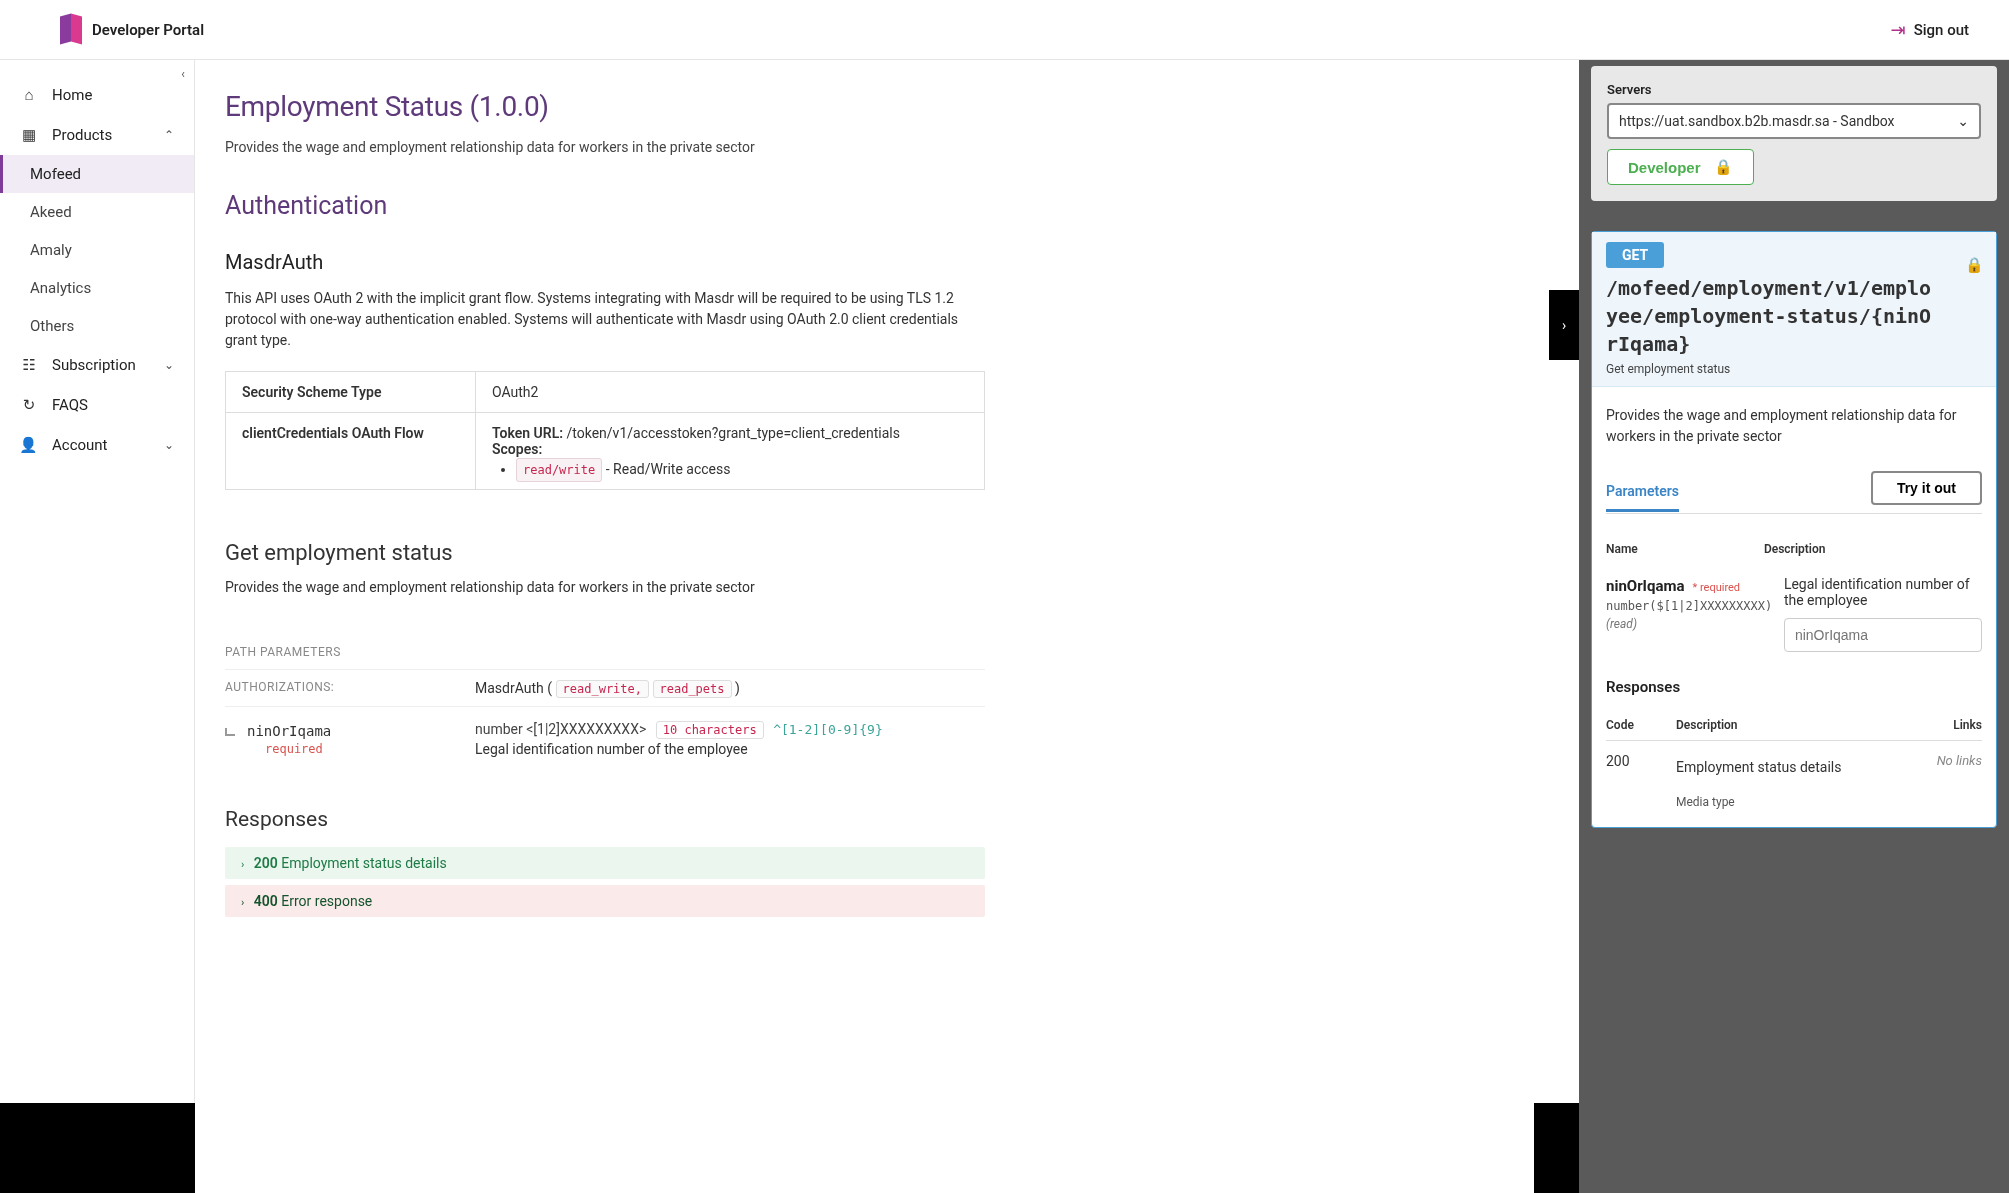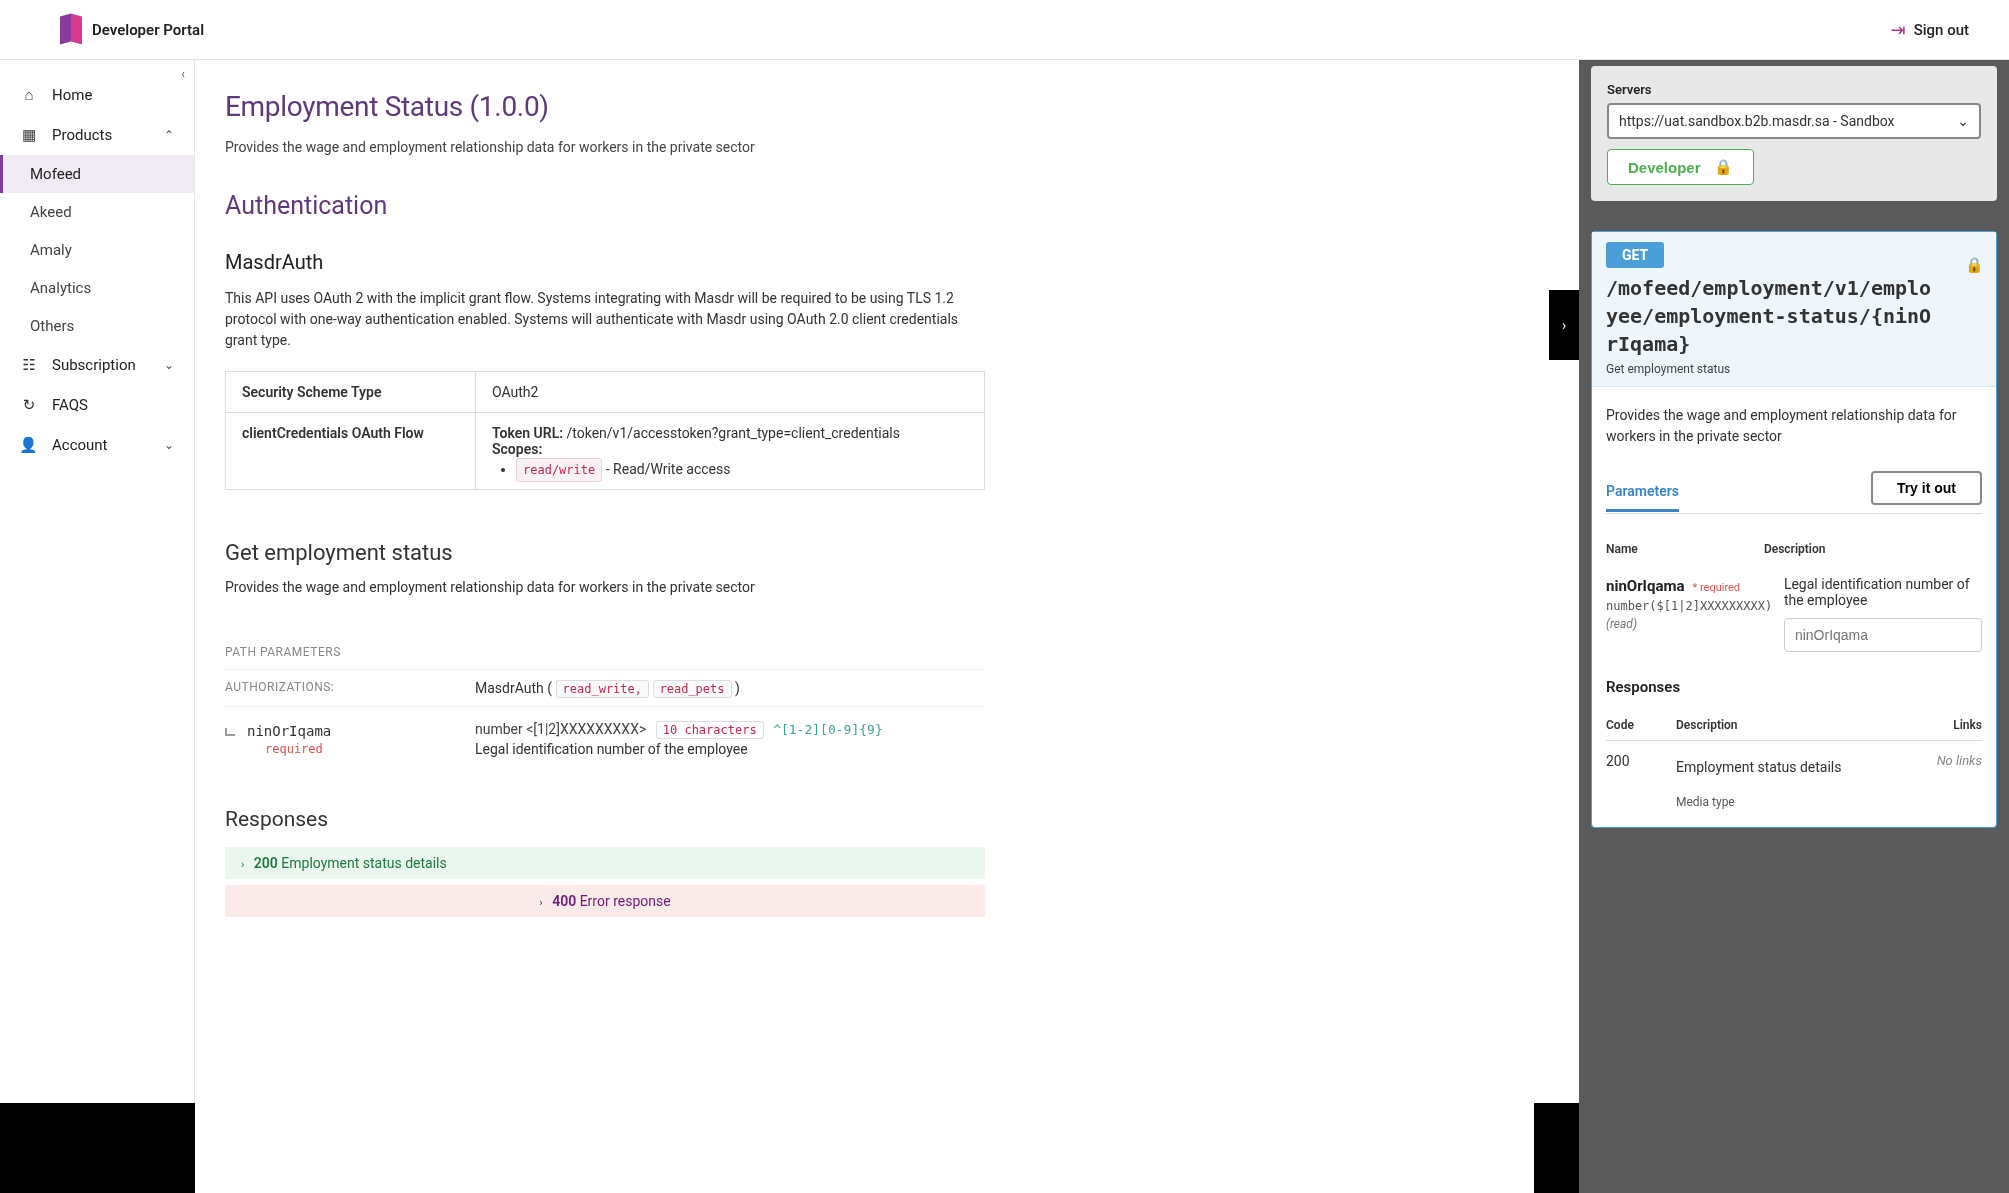--- a/index.html
+++ b/index.html
@@ -56,21 +56,21 @@
     .param-req { font-family: monospace; font-size: 12px; color: #d9534f; display: block; margin-left: 40px; margin-top: 2px; }
     .param-right { font-size: 14px; color: #333; }
     .param-type { color: #444; }
     .param-len { font-family: monospace; font-size: 12px; border: 1px solid #ddd; padding: 1px 6px; border-radius: 3px; color: #c7254e; margin: 0 6px; }
     .param-pattern { font-family: monospace; font-size: 13px; color: #3ba398; }
     .param-desc-txt { margin-top: 4px; }
     
     .responses-h { font-size: 21px; color: #333; font-weight: 400; margin: 30px 0 16px; }
     .resp-card { padding: 8px 16px; border-radius: 2px; margin-bottom: 6px; font-size: 14px; max-width: 760px; cursor: pointer; }
     .resp-200 { background: #eaf6ee; color: #1e7b46; }
-    .resp-400 { background: #faeaea; color: #701a75; text-align: center; }
+    .resp-400 { background: #faeaea; color: #14532d; }
     .resp-chev { margin-right: 6px; font-size: 11px; }
     .resp-code { font-weight: 600; }
     
     .right-panel { width: 430px; background: #5a5a5a; overflow-y: auto; position: relative; }
     .right-inset { background: #e8e8e8; margin: 6px 12px 12px; border-radius: 4px; padding: 16px; }
     .servers-label { font-size: 13px; font-weight: 600; color: #222; margin-bottom: 6px; }
     .server-select { width: 100%; padding: 8px 10px; border: 2px solid #888; border-radius: 4px; background: #fff; font-size: 14px; cursor: pointer; display: flex; justify-content: space-between; align-items: center; }
     .authorize-btn { margin-top: 10px; border: 1px solid #4caf50; color: #4caf50; background: #fff; padding: 8px 20px; border-radius: 4px; font-size: 15px; cursor: pointer; display: inline-flex; align-items: center; gap: 14px; font-weight: 600; }
     .lock-ic { color: #4caf50; }
     

